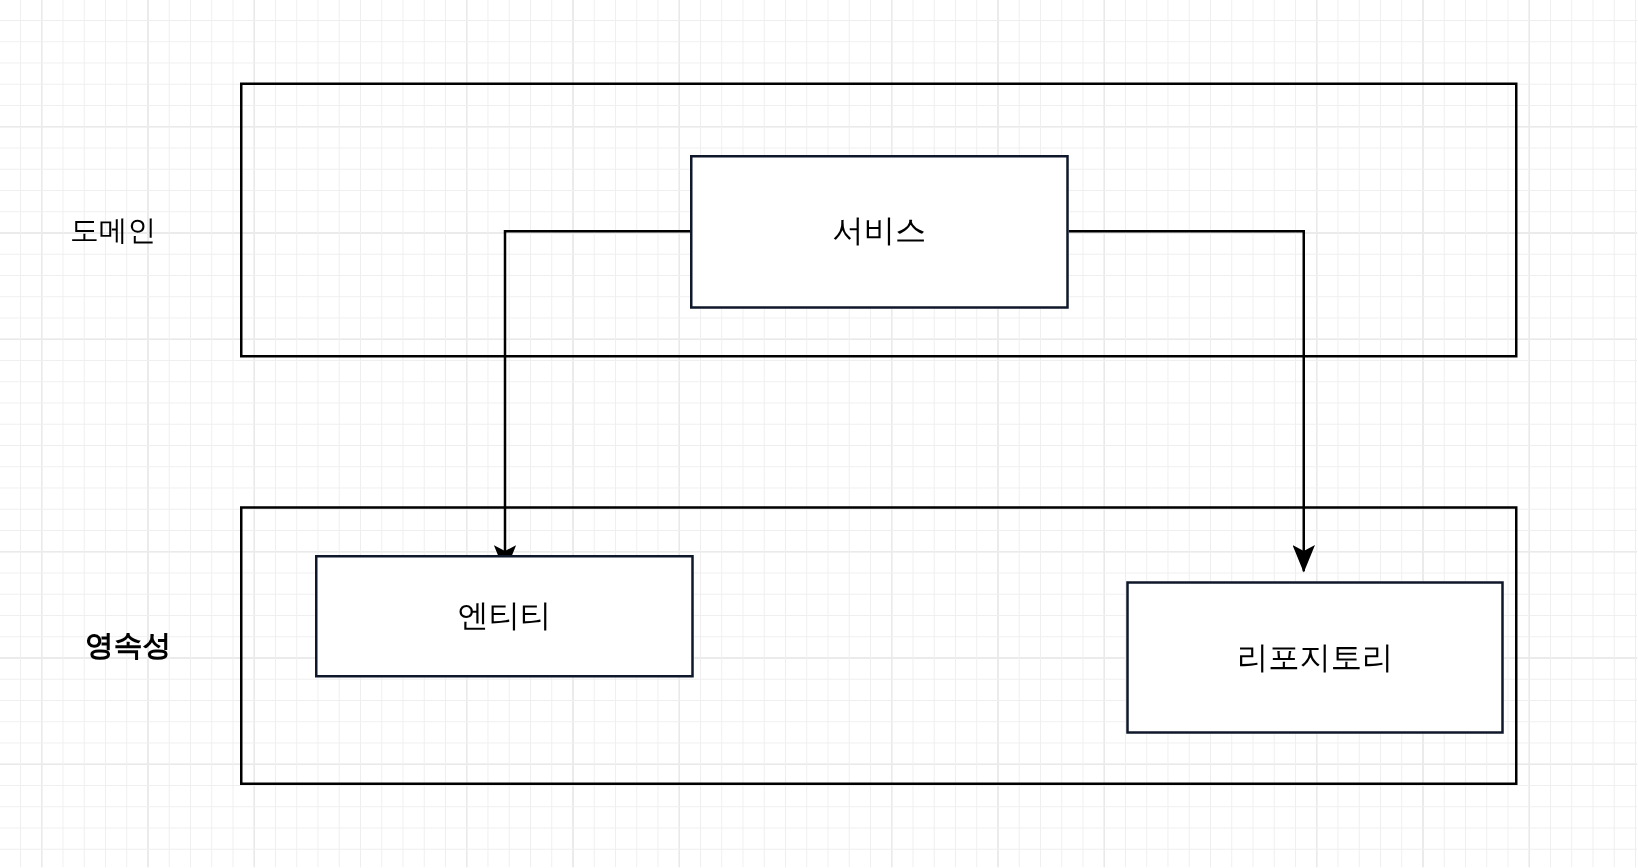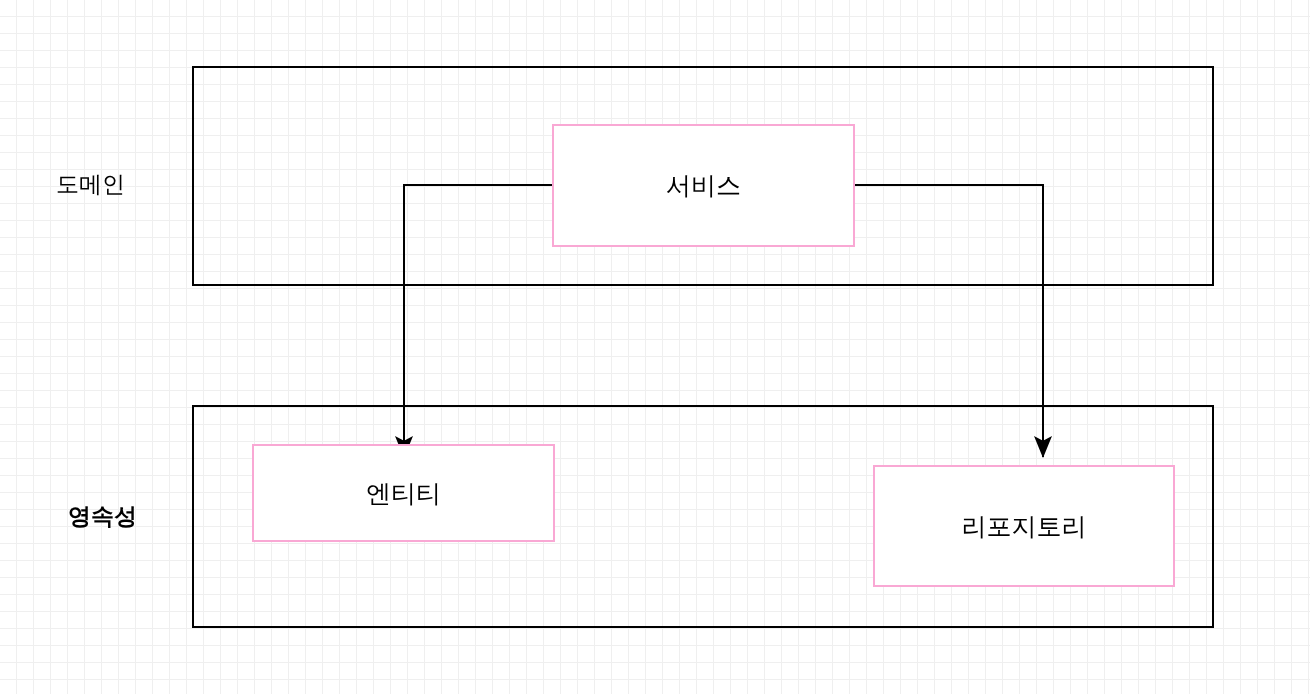--- a/index.html
+++ b/index.html
@@ -91,21 +91,21 @@
     left: 68px;
     top: 505px;
     font-weight: bold;
     text-align: center;
   }
 
   
   .node-box {
     position: absolute;
     box-sizing: border-box;
-    border: 2px solid #f9a8d4;
+    border: 2px solid #0f172a;
     background: #ffffff;
     display: flex;
     align-items: center;
     justify-content: center;
   }
   .node-label {
     font-size: 25px;
     color: #000000;
     white-space: nowrap;
     line-height: 1;
@@ -116,21 +116,21 @@
     width: 303px;
     height: 123px;
   }
   #entity-node {
     left: 252px;
     top: 444px;
     width: 303px;
     height: 98px;
   }
   #repository-node {
-    left: 873px;
+    left: 901px;
     top: 465px;
     width: 302px;
     height: 122px;
   }
 </style>
 </head>
 <body>
 
 <div id="diagram-canvas">
 

